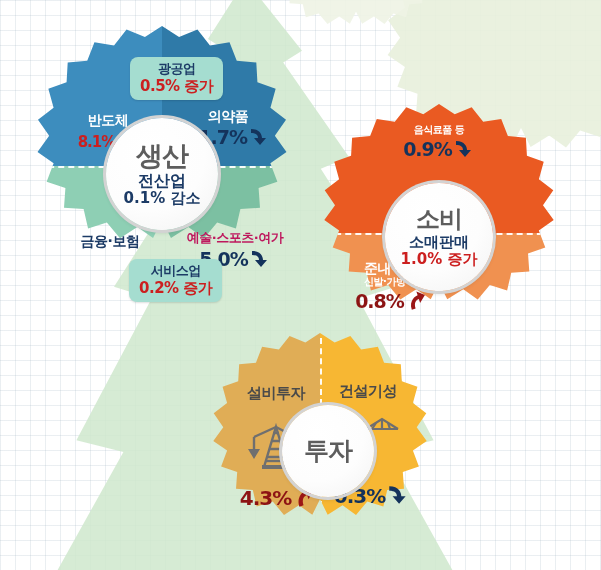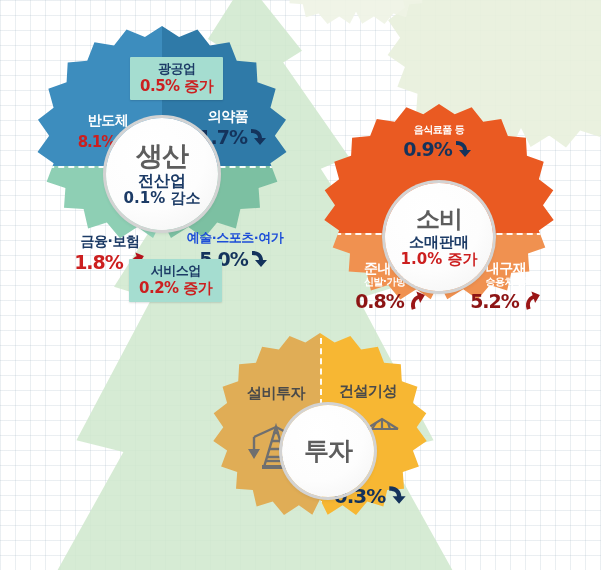--- a/index.html
+++ b/index.html
@@ -76,21 +76,21 @@
   
   .item{position:absolute;text-align:center;line-height:1.15;white-space:nowrap;}
   .item-name{font-weight:bold;letter-spacing:-.5px;}
   .item-sub{font-weight:bold;letter-spacing:-.5px;}
   .item-val-row{display:flex;align-items:center;justify-content:center;gap:1px;margin-top:1px;}
   .item-val{font-weight:bold;letter-spacing:-1px;}
   .arrow{display:inline-block;}
 
   
   .callout{
-    position:absolute;border-radius:1px;text-align:center;
+    position:absolute;border-radius:8px;text-align:center;
     padding:4px 10px 5px;line-height:1.2;white-space:nowrap;
     box-shadow:0 1px 2px rgba(0,0,0,.13);
   }
   .callout .c-name{font-weight:bold;font-size:13px;color:#1c3b66;letter-spacing:-.5px;}
   .callout .c-val{font-weight:bold;font-size:15px;color:#cc1f1f;letter-spacing:-.5px;}
 
   .icon-holder{position:absolute;}
 </style>
 </head>
 <body>
@@ -130,32 +130,24 @@
         <span class="arrow">
           <svg width="22" height="22" viewBox="0 0 22 22">
             <path d="M3 4 C12 4, 14 10, 14 13 L18 13 L12 20 L6 13 L10 13 C10 10, 8 8, 3 8 Z" fill="#14335c"></path>
           </svg>
         </span>
       </div>
     </div>
 
     <div class="item" style="left:32px;top:207px;width:112px;">
       <div class="item-name" style="color:#1c3b66;font-size:14px;">금융·보험</div>
-      <div class="item-val-row">
-        <span class="item-val" style="color:#cc1f1f;font-size:19px;">1.8%</span>
-        <span class="arrow">
-          <svg width="22" height="22" viewBox="0 0 22 22">
-            <path d="M4 19 C4 9, 12 7, 14 7 L14 3 L21 9 L14 15 L14 11 C11 11, 8 13, 8 19 Z" fill="#b5121b" transform="rotate(-18 11 11)"></path>
-          </svg>
-        </span>
-      </div>
     </div>
 
     <div class="item" style="left:148px;top:205px;width:130px;">
-      <div class="item-name" style="color:#1d4ed8;font-size:13px;">예술·스포츠·여가</div>
+      <div class="item-name" style="color:#be185d;font-size:13px;">예술·스포츠·여가</div>
       <div class="item-val-row">
         <span class="item-val" style="color:#14335c;font-size:19px;">5.0%</span>
         <span class="arrow">
           <svg width="22" height="22" viewBox="0 0 22 22">
             <path d="M3 4 C12 4, 14 10, 14 13 L18 13 L12 20 L6 13 L10 13 C10 10, 8 8, 3 8 Z" fill="#14335c"></path>
           </svg>
         </span>
       </div>
     </div>
 
@@ -202,32 +194,20 @@
       <div class="item-val-row">
         <span class="item-val" style="color:#8d1414;font-size:19px;">0.8%</span>
         <span class="arrow">
           <svg width="22" height="22" viewBox="0 0 22 22">
             <path d="M4 19 C4 9, 12 7, 14 7 L14 3 L21 9 L14 15 L14 11 C11 11, 8 13, 8 19 Z" fill="#9b1616" transform="rotate(-18 11 11)"></path>
           </svg>
         </span>
       </div>
     </div>
 
-    <div class="item" style="left:142px;top:156px;width:108px;">
-      <div class="item-name" style="color:#ffffff;font-size:14px;">내구재</div>
-      <div class="item-sub" style="color:#ffffff;font-size:10px;">승용차 등</div>
-      <div class="item-val-row">
-        <span class="item-val" style="color:#8d1414;font-size:19px;">5.2%</span>
-        <span class="arrow">
-          <svg width="22" height="22" viewBox="0 0 22 22">
-            <path d="M4 19 C4 9, 12 7, 14 7 L14 3 L21 9 L14 15 L14 11 C11 11, 8 13, 8 19 Z" fill="#9b1616" transform="rotate(-18 11 11)"></path>
-          </svg>
-        </span>
-      </div>
-    </div>
 
     <div class="hub" style="left:75px;top:79px;width:108px;height:108px;">
       <div class="hub-title" style="font-size:24px;">소비</div>
       <div class="hub-sub" style="font-size:15px;margin-top:1px;">소매판매</div>
       <div class="hub-val" style="font-size:15px;color:#cc1f1f;">1.0% 증가</div>
     </div>
   </div>
 
   <div class="gear" style="left:200px;top:333px;width:240px;height:240px;">
     <div class="gear-body gearclip">
@@ -247,20 +227,30 @@
           <path d="M24 52 L44 52"></path>
           <path d="M34 18 L12 28"></path>
           <path d="M34 18 L57 30"></path>
           <path d="M12 28 L12 40"></path>
           <path d="M57 30 L57 44"></path>
         </g>
         <polygon points="6,40 18,40 12,50" fill="#6f6f6f"></polygon>
         <rect x="52" y="44" width="10" height="8" fill="#6f6f6f"></rect>
         <rect x="20" y="56" width="28" height="4" fill="#6f6f6f"></rect>
       </svg>
+    </div>
+    <div class="item" style="left:28px;top:150px;width:100px;">
+      <div class="item-val-row">
+        <span class="item-val" style="color:#8d1414;font-size:20px;">4.3%</span>
+        <span class="arrow">
+          <svg width="24" height="24" viewBox="0 0 22 22">
+            <path d="M4 19 C4 9, 12 7, 14 7 L14 3 L21 9 L14 15 L14 11 C11 11, 8 13, 8 19 Z" fill="#9b1616" transform="rotate(-18 11 11)"></path>
+          </svg>
+        </span>
+      </div>
     </div>
 
     <div class="item" style="left:122px;top:50px;width:92px;">
       <div class="item-name" style="color:#4a4a4a;font-size:15px;">건설기성</div>
     </div>
     <div class="icon-holder" style="left:130px;top:74px;width:76px;height:68px;">
       <svg width="76" height="68" viewBox="0 0 76 68">
         <g fill="none" stroke="#6f6f6f" stroke-width="2.2">
           <path d="M24 26 L24 64 M32 26 L32 64"></path>
           <path d="M24 32 L32 38 M32 32 L24 38 M24 40 L32 46 M32 40 L24 46

